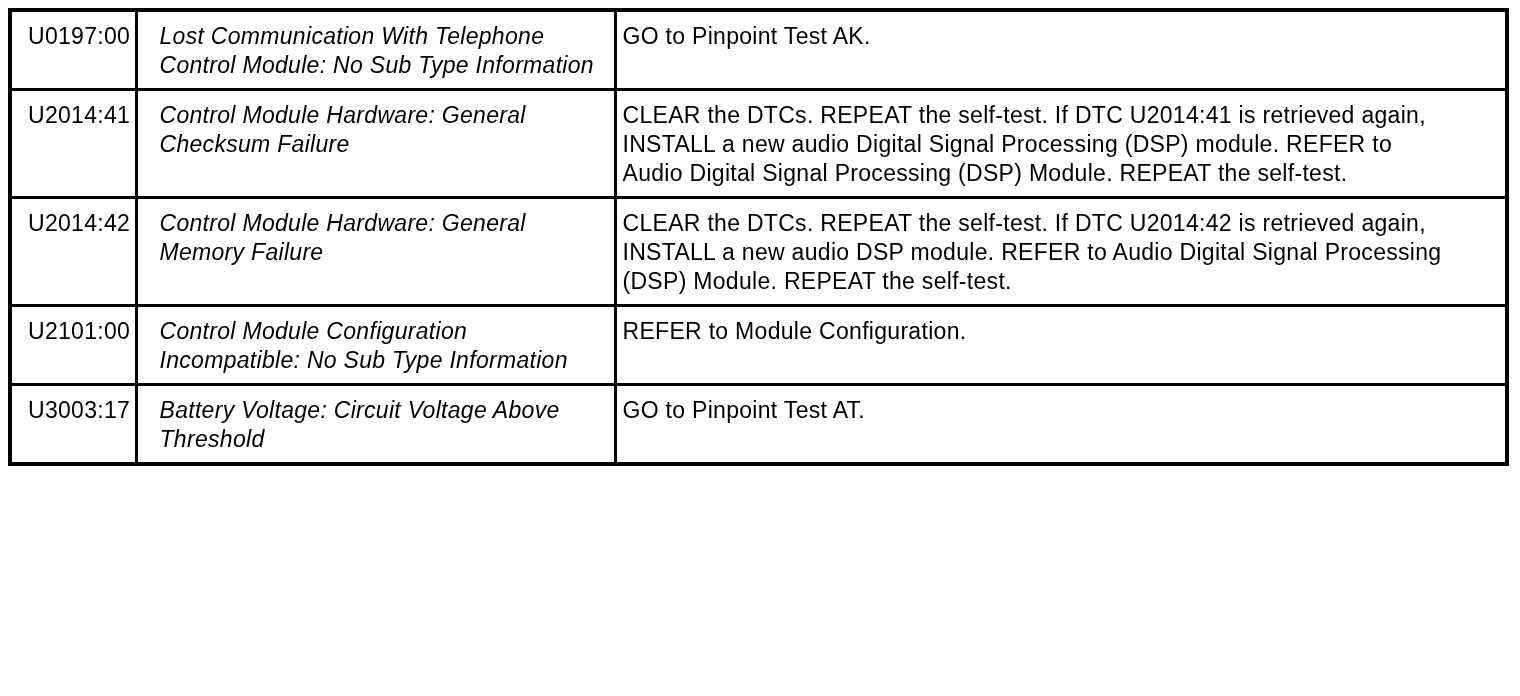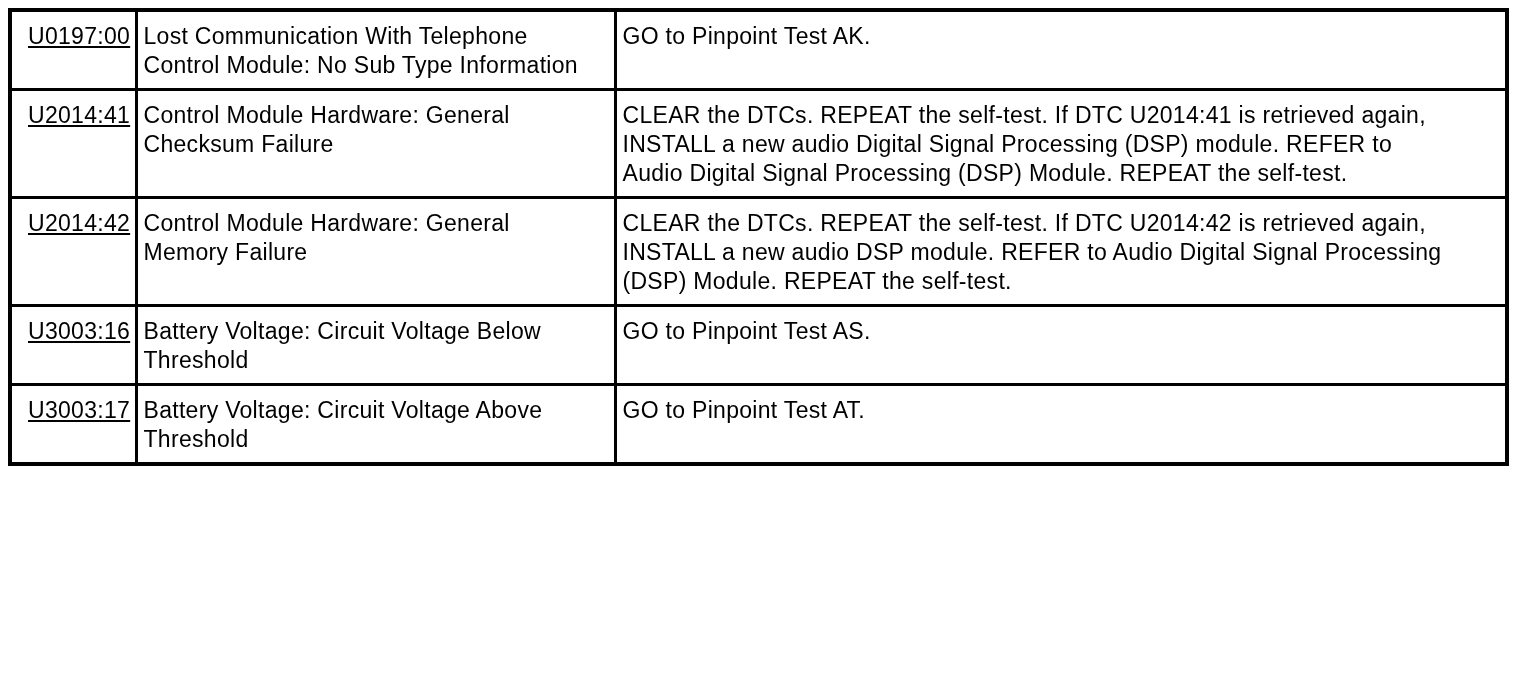--- a/index.html
+++ b/index.html
@@ -28,22 +28,22 @@
   .dtc-table td {
     border: 3px solid #000000;
     vertical-align: top;
     white-space: pre-line;      
     overflow: hidden;
     padding: 10px 6px 8px 10px;
   }
   .col-code   { width: 126px; }
   .col-desc   { width: 479px; }
   .col-action { width: 892px; }
-  .dtc-table td.code-cell   { padding-left: 16px; padding-right: 2px; text-decoration: underline; }
-  .dtc-table td.desc-cell   { padding-left: 6px; padding-right: 4px; }
+  .dtc-table td.code-cell   { padding-left: 16px; padding-right: 2px; }
+  .dtc-table td.desc-cell   { padding-left: 22px; padding-right: 4px; font-style: italic; }
   .dtc-table td.action-cell { padding-left: 6px;  padding-right: 4px; }
   
   .dtc-table tr:nth-child(1) { height: 75px;  }
   .dtc-table tr:nth-child(2) { height: 108px; }
   .dtc-table tr:nth-child(3) { height: 108px; }
   .dtc-table tr:nth-child(4) { height: 78px;  }
   .dtc-table tr:nth-child(5) { height: 78px;  }
   .dtc-table tr:nth-child(6) { height: 78px;  }
   .dtc-table tr:nth-child(7) { height: 78px;  }
   .dtc-table tr:nth-child(8) { height: 76px;  }
@@ -74,24 +74,24 @@
     </tr>
     <tr>
       <td class="code-cell">U2014:42</td>
       <td class="desc-cell">Control Module Hardware: General
 Memory Failure</td>
       <td class="action-cell">CLEAR the DTCs. REPEAT the self-test. If DTC U2014:42 is retrieved again,
 INSTALL a new audio DSP module. REFER to Audio Digital Signal Processing
 (DSP) Module. REPEAT the self-test.</td>
     </tr>
     <tr>
-      <td class="code-cell">U3003:16</td>
-      <td class="desc-cell">Battery Voltage: Circuit Voltage Below
-Threshold</td>
-      <td class="action-cell">GO to Pinpoint Test AS.</td>
+      <td class="code-cell">U2101:00</td>
+      <td class="desc-cell">Control Module Configuration
+Incompatible: No Sub Type Information</td>
+      <td class="action-cell">REFER to Module Configuration.</td>
     </tr>
     <tr>
       <td class="code-cell">U3003:17</td>
       <td class="desc-cell">Battery Voltage: Circuit Voltage Above
 Threshold</td>
       <td class="action-cell">GO to Pinpoint Test AT.</td>
     </tr>
   </tbody>
 </table>
 

